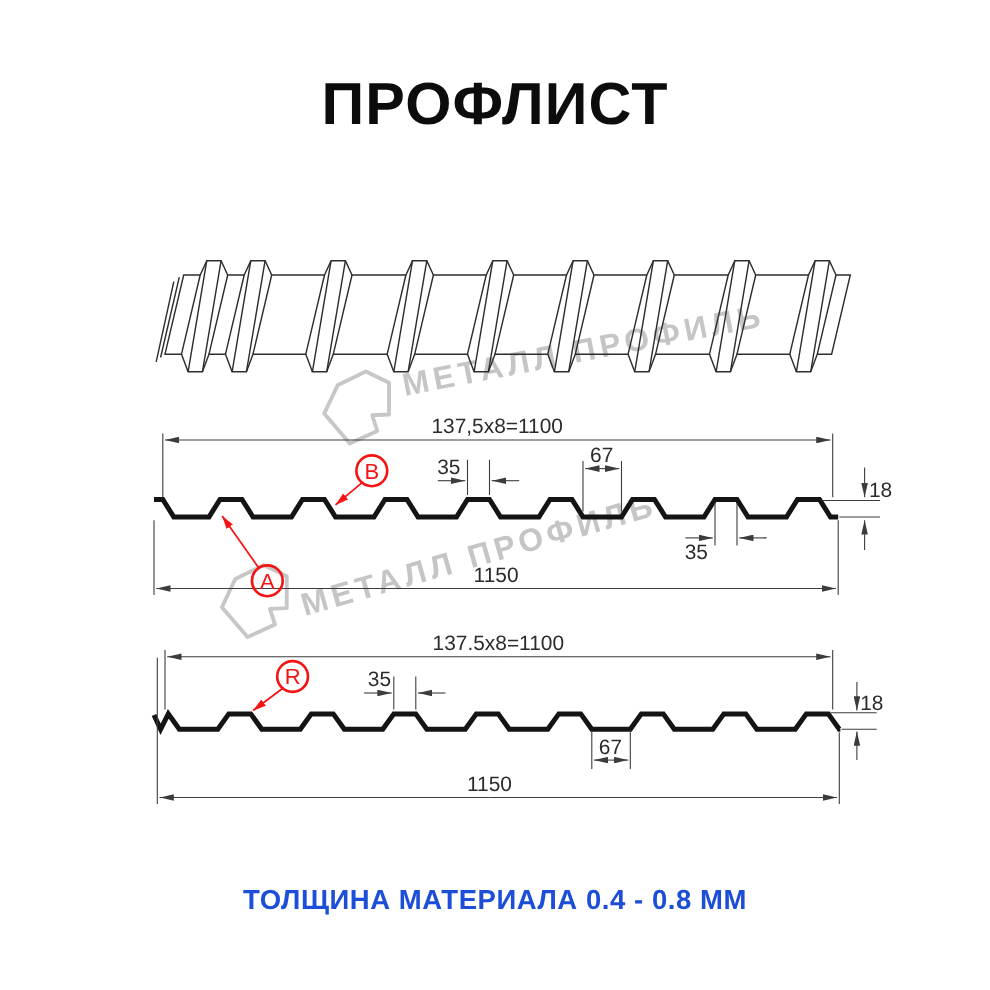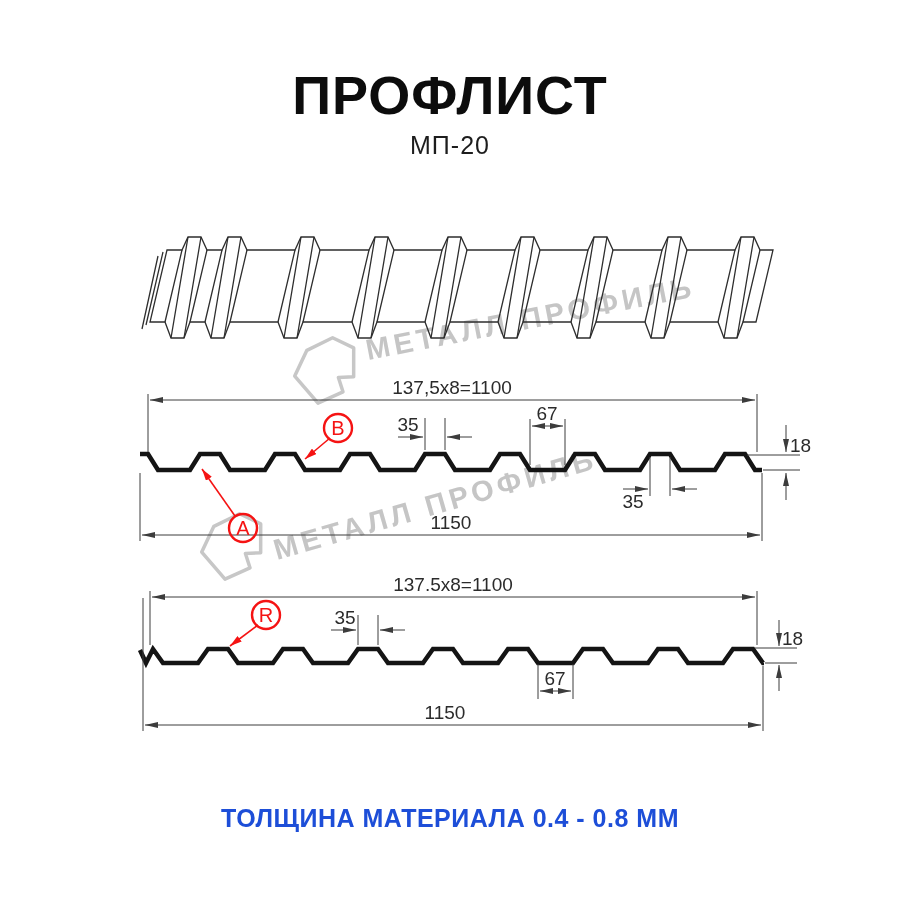--- a/index.html
+++ b/index.html
@@ -16,21 +16,20 @@
   .wmtxt{font-size:29px;font-weight:700;letter-spacing:4px;fill:#c5c5c5;
          font-family:"Liberation Sans","DejaVu Sans",sans-serif;}
   .redtxt{font-size:20px;fill:#f51313;font-family:"Liberation Sans","DejaVu Sans",sans-serif;}
 </style>
 </head>
 <body>
 
 <div class="page">
 
   <div class="title">ПРОФЛИСТ</div>
-  <div class="subtitle">МП-20</div>
 
   <svg width="900" height="900" viewBox="0 0 900 900">
     <defs>
       <marker id="arw" markerUnits="userSpaceOnUse" markerWidth="13" markerHeight="6" refX="13" refY="3" orient="auto">
         <path d="M0,0 L13,3 L0,6 Z" fill="#3c3c3c"></path>
       </marker>
       <marker id="arwred" markerUnits="userSpaceOnUse" markerWidth="13" markerHeight="7" refX="12" refY="3.5" orient="auto">
         <path d="M0,0 L12,3.5 L0,7 Z" fill="#f51313"></path>
       </marker>
     </defs>

